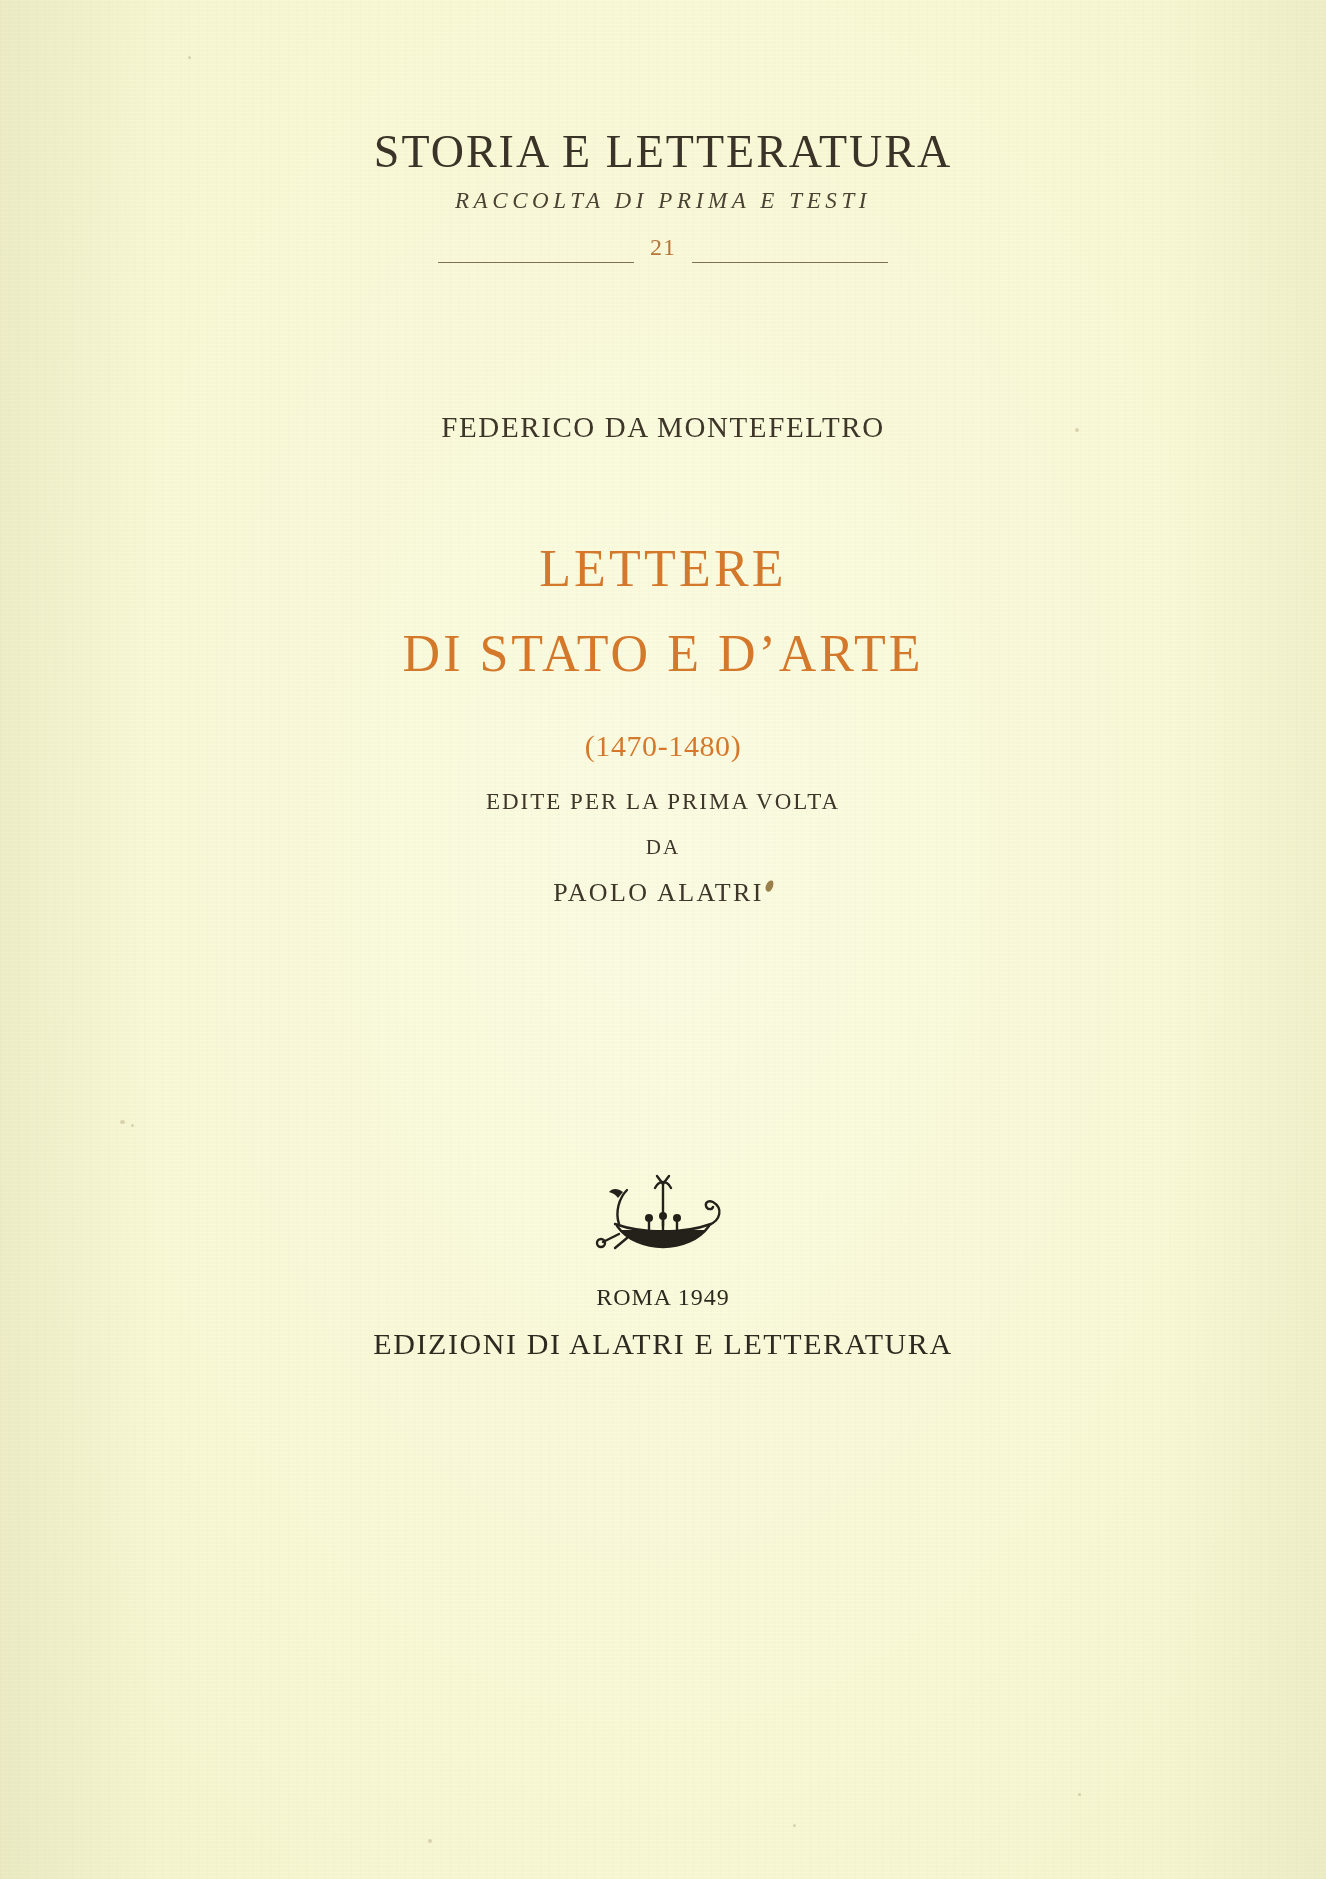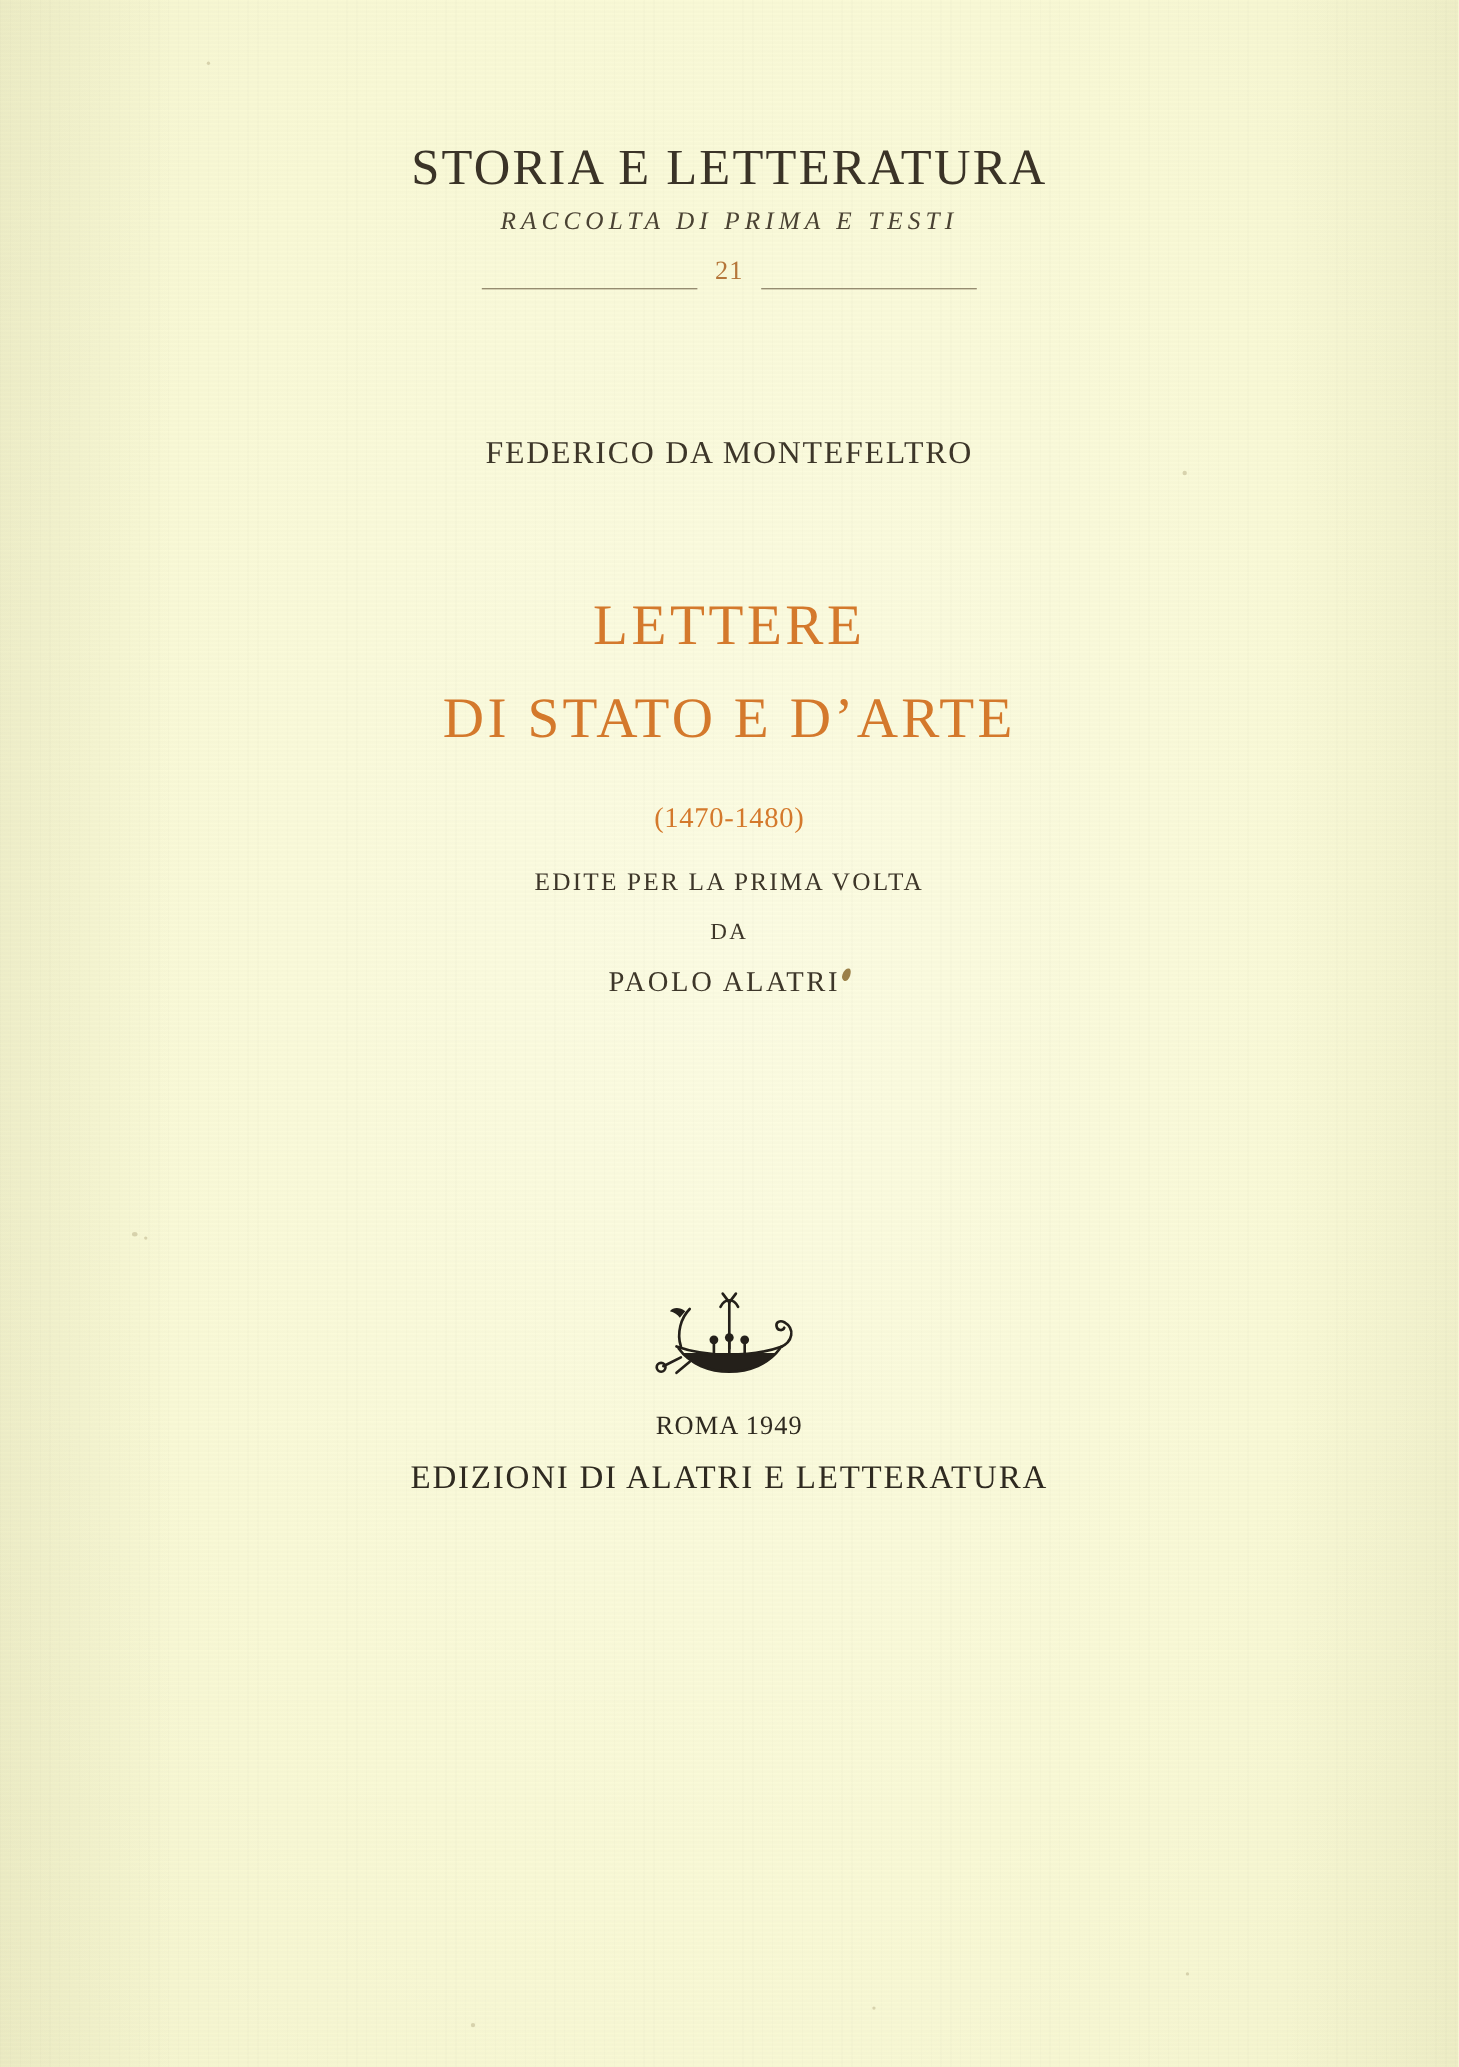--- a/index.html
+++ b/index.html
@@ -90,21 +90,21 @@
     font-size: 24px;
     color: #b5763a;
     letter-spacing: 1px;
     position: relative;
     top: -2px;
   }
 
   
   .author {
     position: absolute;
-    top: 396px;
+    top: 411px;
     left: 0;
     right: 0;
     font-size: 29px;
     letter-spacing: 1.6px;
     color: #3d3629;
   }
 
   
   .main-title {
     position: absolute;
@@ -120,21 +120,21 @@
   }
   .title-line2 {
     font-size: 52px;
     letter-spacing: 3.0px;
     line-height: 1.18;
     margin-top: 24px;
     text-align: center;
   }
   .title-dates {
     margin-top: 44px;
-    font-size: 26px;
+    font-size: 30px;
     letter-spacing: 0.6px;
     color: #d4792c;
   }
 
   
   .editor-block {
     position: absolute;
     top: 790px;
     left: 0;
     right: 0;

